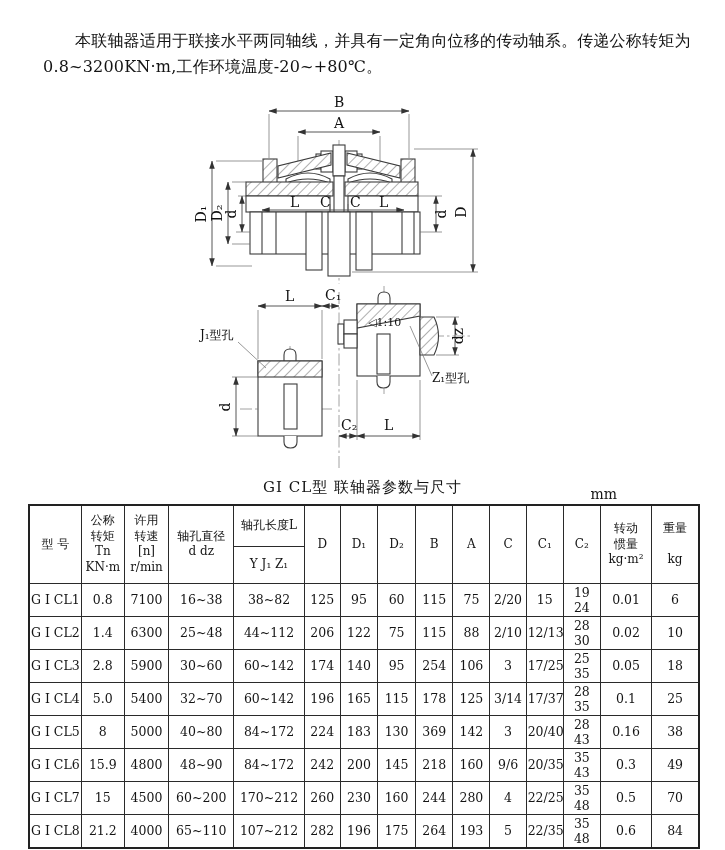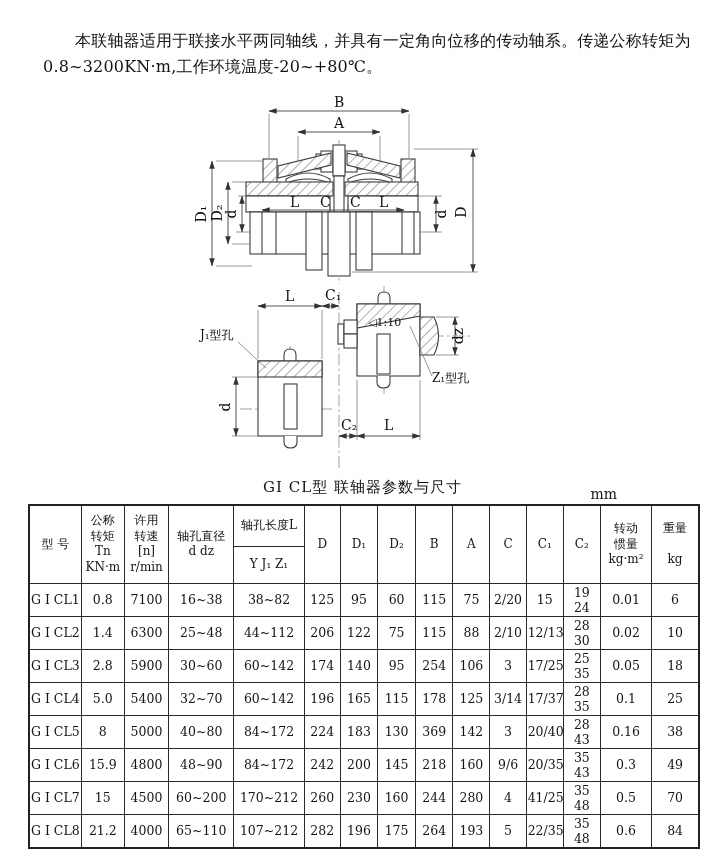--- a/index.html
+++ b/index.html
@@ -365,21 +365,21 @@
       <td>15</td>
       <td>4500</td>
       <td>60~200</td>
       <td>170~212</td>
       <td>260</td>
       <td>230</td>
       <td>160</td>
       <td>244</td>
       <td>280</td>
       <td>4</td>
-      <td>41/25</td>
+      <td>22/25</td>
       <td>35 48</td>
       <td>0.5</td>
       <td>70</td>
     </tr>
     <tr>
       <td>G I CL8</td>
       <td>21.2</td>
       <td>4000</td>
       <td>65~110</td>
       <td>107~212</td>

